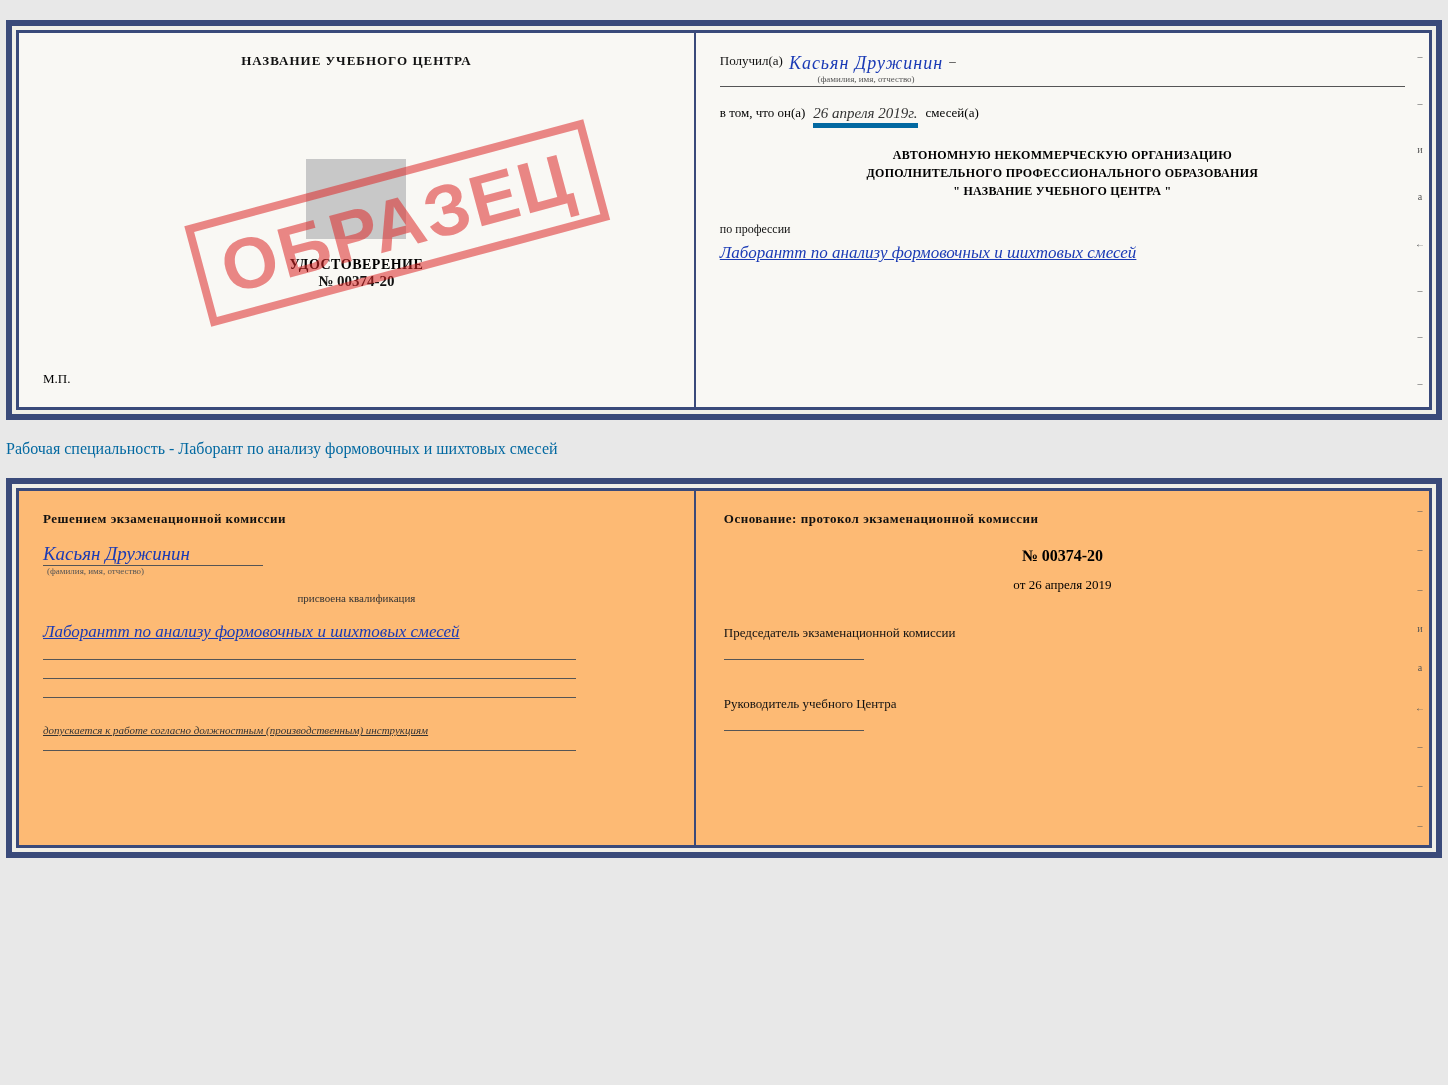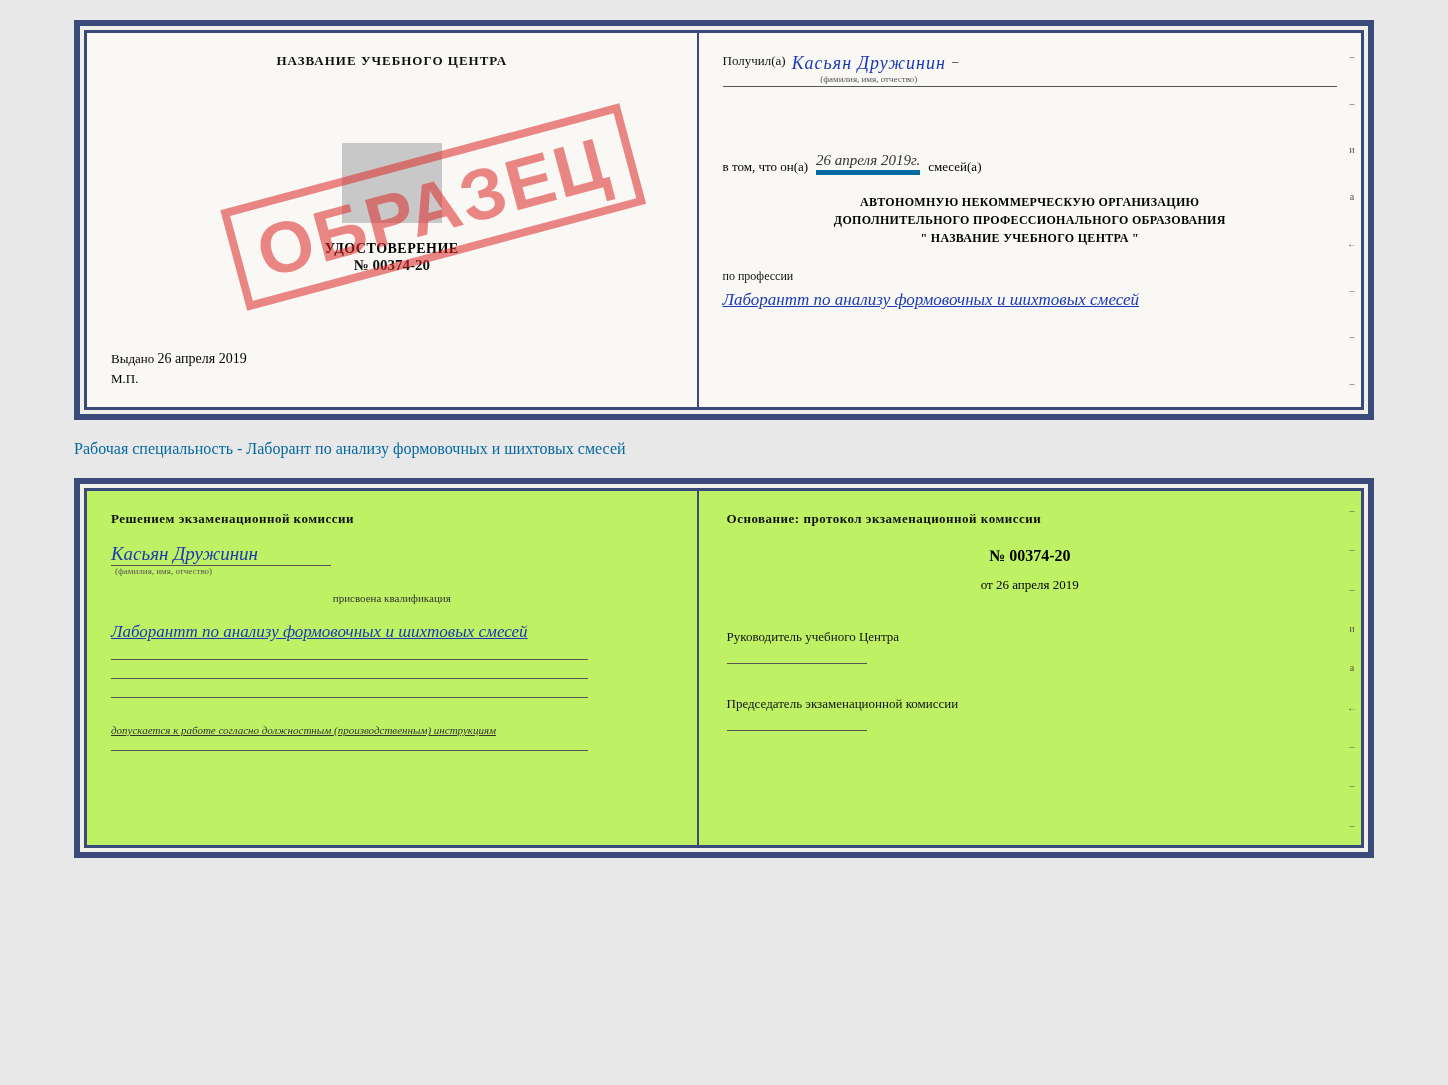--- a/index.html
+++ b/index.html
@@ -11,21 +11,21 @@
       align-items: center;
       padding: 20px;
       min-height: 1085px;
       width: 1448px;
     }
 
     .document-container {
       display: flex;
       flex-direction: column;
       gap: 16px;
-      width: 1300px;
+      width: 1436px;
     }
 
     
     .certificate-top {
       display: flex;
       border: 3px solid #3a4a7a;
       background: #f9f8f4;
       position: relative;
       min-height: 380px;
     }
@@ -133,23 +133,22 @@
       font-family: 'Segoe Script', 'Comic Sans MS', cursive;
       font-size: 18px;
       color: #1a3ab5;
       font-style: italic;
       letter-spacing: 1px;
     }
 
     .vtom-line {
       font-size: 13px;
       display: flex;
-      align-items: flex-end;
+      align-items: flex-start;
       gap: 8px;
-      margin-top: 47px;
     }
 
     .handwritten-date {
       font-family: 'Segoe Script', 'Comic Sans MS', cursive;
       font-size: 15px;
       color: #333;
       font-style: italic;
       border-bottom: 5px solid #0369a1;
       padding-bottom: 1px;
     }
@@ -201,21 +200,21 @@
     .middle-text {
       font-size: 16px;
       color: #0369a1;
       padding: 4px 0;
     }
 
     
     .certificate-bottom {
       display: flex;
       border: 3px solid #3a4a7a;
-      background: #bef264;
+      background: #fdba74;
       position: relative;
       min-height: 360px;
     }
 
     .bottom-left {
       width: 48%;
       border-right: 2px solid #3a4a7a;
       padding: 20px 24px;
       display: flex;
       flex-direction: column;
@@ -344,24 +343,20 @@
           <div class="gray-placeholder"></div>
 
           <div class="udostoverenie-block">
             <div class="udostoverenie-label">УДОСТОВЕРЕНИЕ</div>
             <div class="cert-number">№ 00374-20</div>
           </div>
 
           <div class="obrazec-stamp">ОБРАЗЕЦ</div>
         </div>
 
-        <div class="vydano-line">
-          <span>Выдано</span>
-          <span style="font-size:14px;">26 апреля 2019</span>
-        </div>
         <div class="mp-line">М.П.</div>
       </div>
 
       <div class="cert-right">
 
         <div class="poluchil-line">
           <span class="poluchil-text">Получил(а)</span>
           <span style="display:inline-block; position:relative;">
             <span class="handwritten-name">Касьян Дружинин</span>
             <span style="font-size:9px; color:#555; display:block; text-align:center;">(фамилия, имя, отчество)</span>
@@ -431,26 +426,26 @@
         <div class="osnovanie-text">Основание: протокол экзаменационной  комиссии</div>
 
         <div class="protocol-number">№  00374-20</div>
 
         <div class="ot-date">
           <span>от</span>
           <span>26 апреля 2019</span>
         </div>
 
         <div style="margin-top:10px;">
+          <div class="komissia-label">Председатель экзаменационной комиссии</div>
+          <div class="signature-line"></div>
+        </div>
+
+        <div style="margin-top:10px;">
           <div class="rukovoditel-label">Руководитель учебного Центра</div>
-          <div class="signature-line"></div>
-        </div>
-
-        <div style="margin-top:10px;">
-          <div class="komissia-label">Председатель экзаменационной комиссии</div>
           <div class="signature-line"></div>
         </div>
 
         <div class="sidebar-marks">
           <span>–</span>
           <span>–</span>
           <span>–</span>
           <span>и</span>
           <span>а</span>
           <span>←</span>

